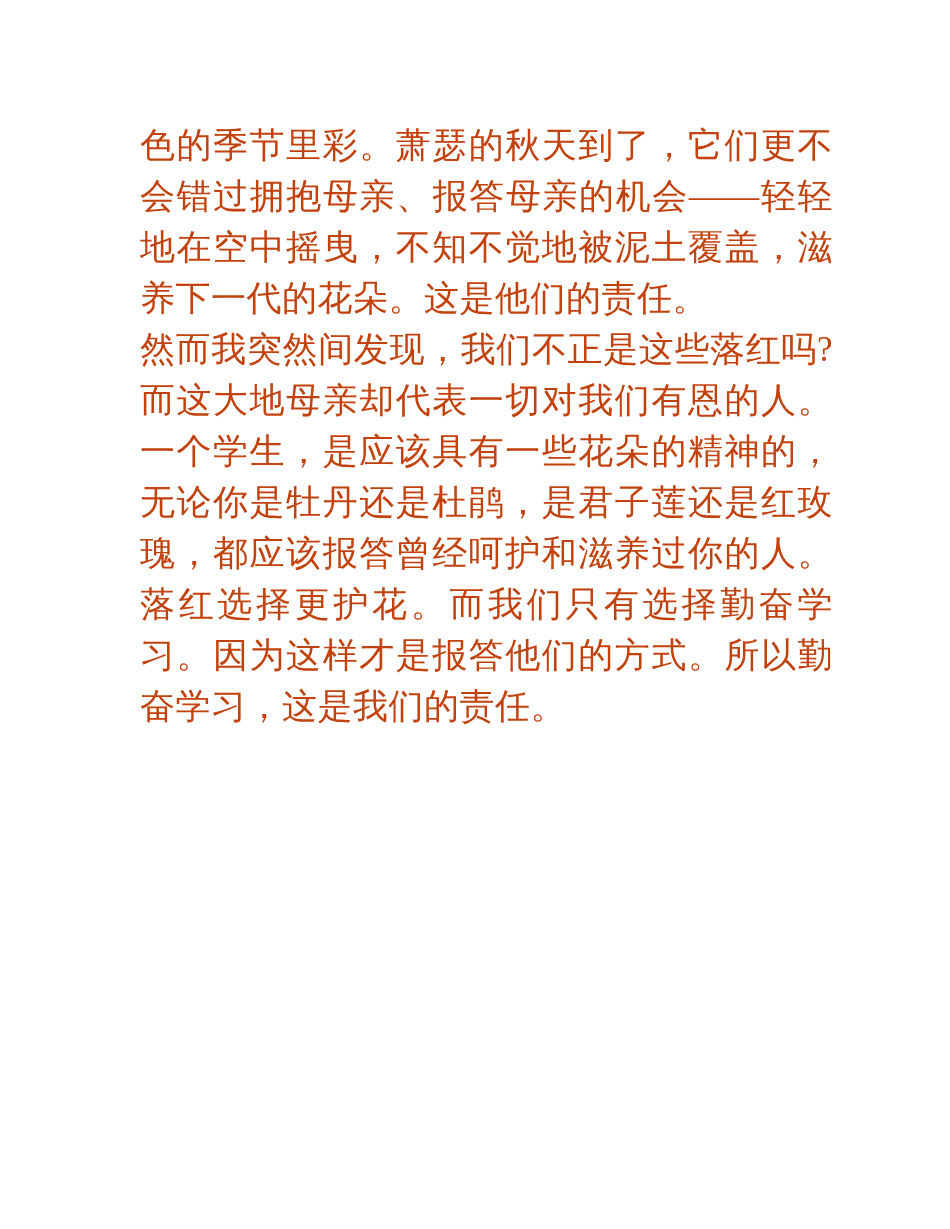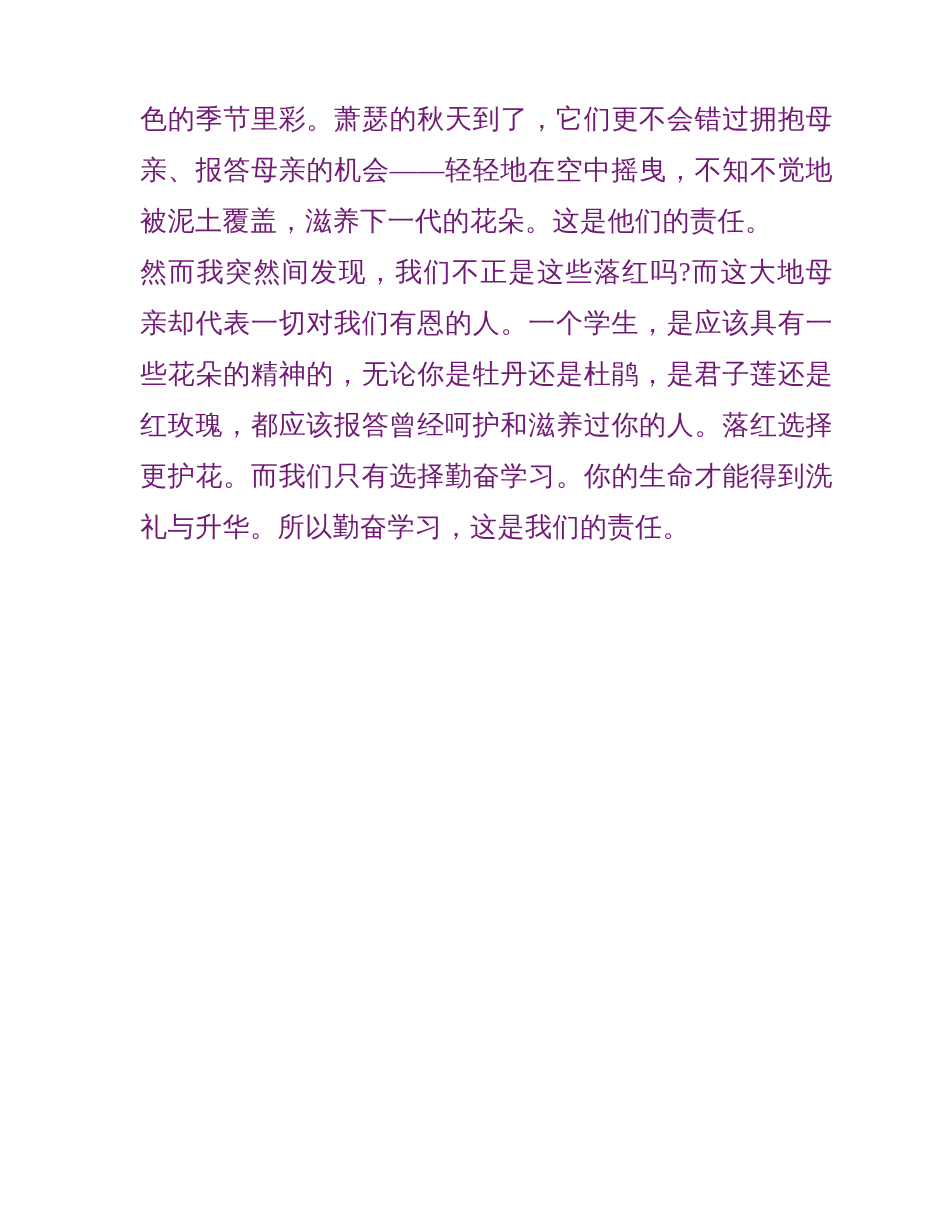--- a/index.html
+++ b/index.html
@@ -10,37 +10,37 @@
   .page {
     position: relative;
     width: 950px;
     height: 1229px;
     background: #ffffff;
     overflow: hidden;
   }
   .text-column {
     position: absolute;
     left: 140px;
-    top: 94px;
+    top: 120px;
     width: 693px;
-    color: #701a75;
+    color: #c2410c;
     font-family: "Liberation Serif", "DejaVu Serif", serif;
-    font-size: 27px;
+    font-size: 35px;
     line-height: 51px;
     text-align: justify;
     letter-spacing: 0.5px;
     -webkit-font-smoothing: antialiased;
   }
   .text-column p {
     margin: 0;
     padding: 0;
     text-align: justify;
   }
 </style>
 </head>
 <body>
 
 <div class="page">
   <div class="text-column">
     <p>色的季节里彩。萧瑟的秋天到了，它们更不会错过拥抱母亲、报答母亲的机会——轻轻地在空中摇曳，不知不觉地被泥土覆盖，滋养下一代的花朵。这是他们的责任。</p>
-    <p>然而我突然间发现，我们不正是这些落红吗?而这大地母亲却代表一切对我们有恩的人。一个学生，是应该具有一些花朵的精神的，无论你是牡丹还是杜鹃，是君子莲还是红玫瑰，都应该报答曾经呵护和滋养过你的人。落红选择更护花。而我们只有选择勤奋学习。你的生命才能得到洗礼与升华。所以勤奋学习，这是我们的责任。</p>
+    <p>然而我突然间发现，我们不正是这些落红吗?而这大地母亲却代表一切对我们有恩的人。一个学生，是应该具有一些花朵的精神的，无论你是牡丹还是杜鹃，是君子莲还是红玫瑰，都应该报答曾经呵护和滋养过你的人。落红选择更护花。而我们只有选择勤奋学习。因为这样才是报答他们的方式。所以勤奋学习，这是我们的责任。</p>
   </div>
 </div>
 
 </body></html>

